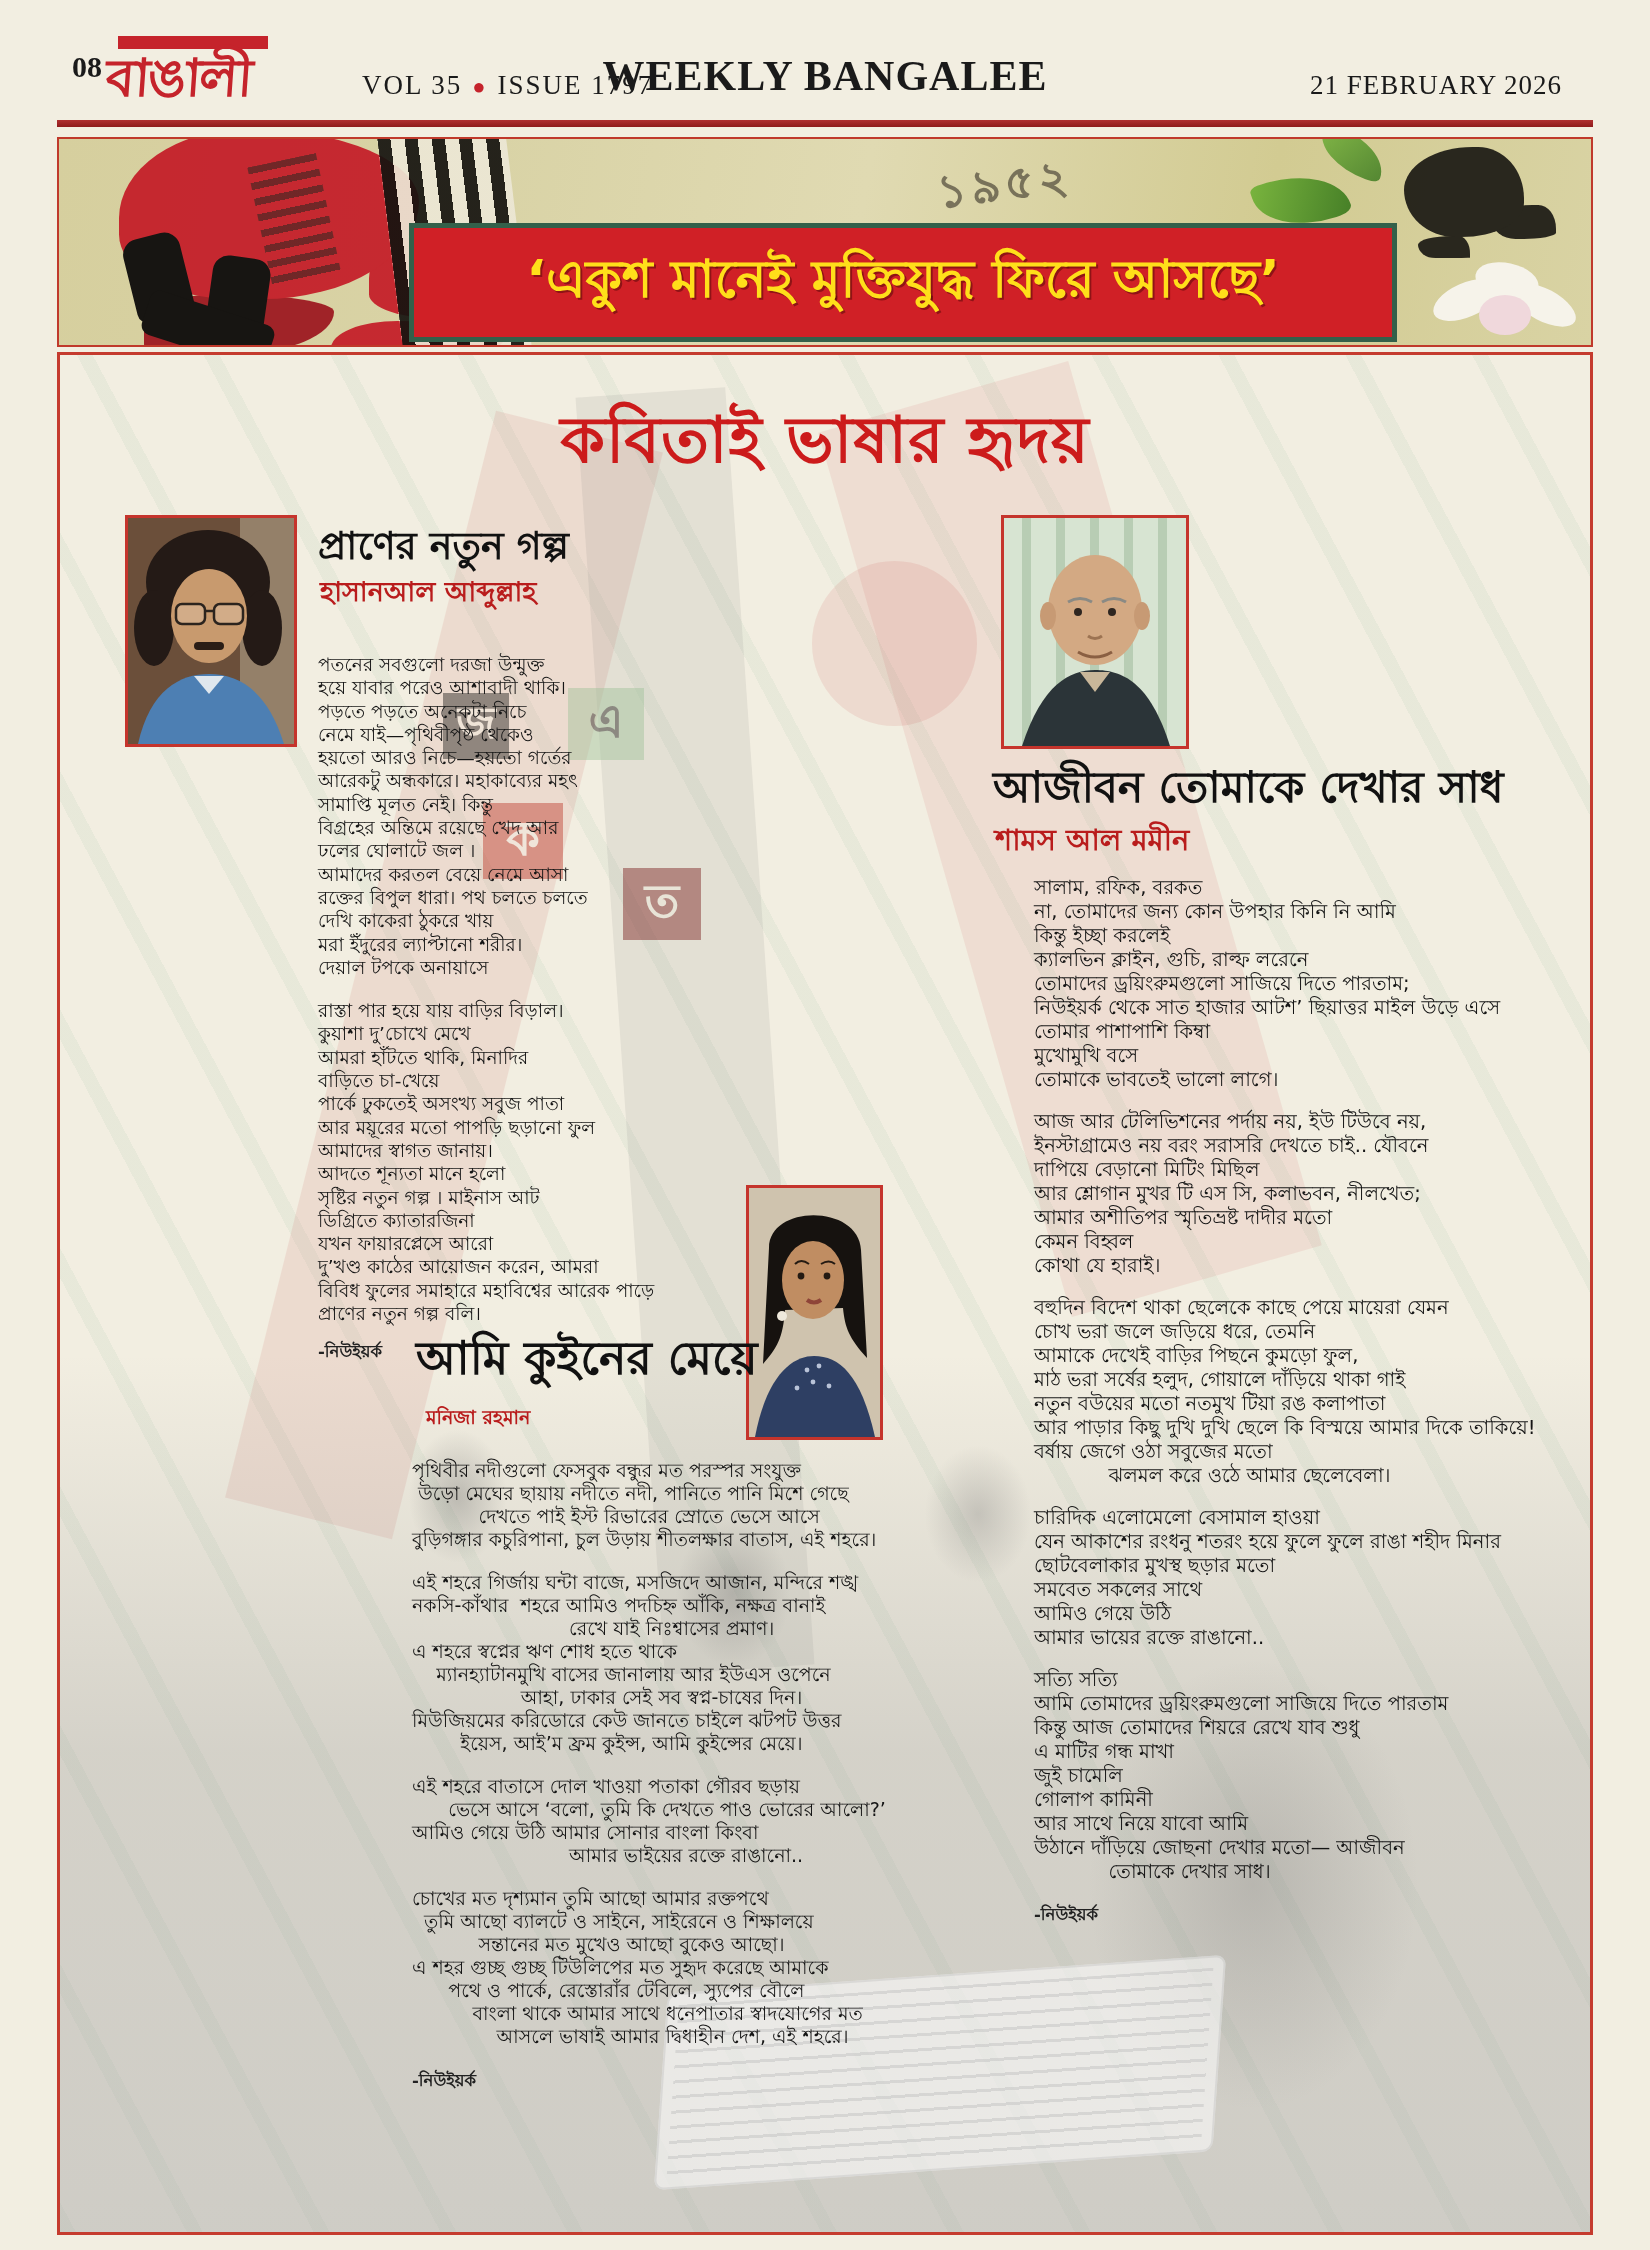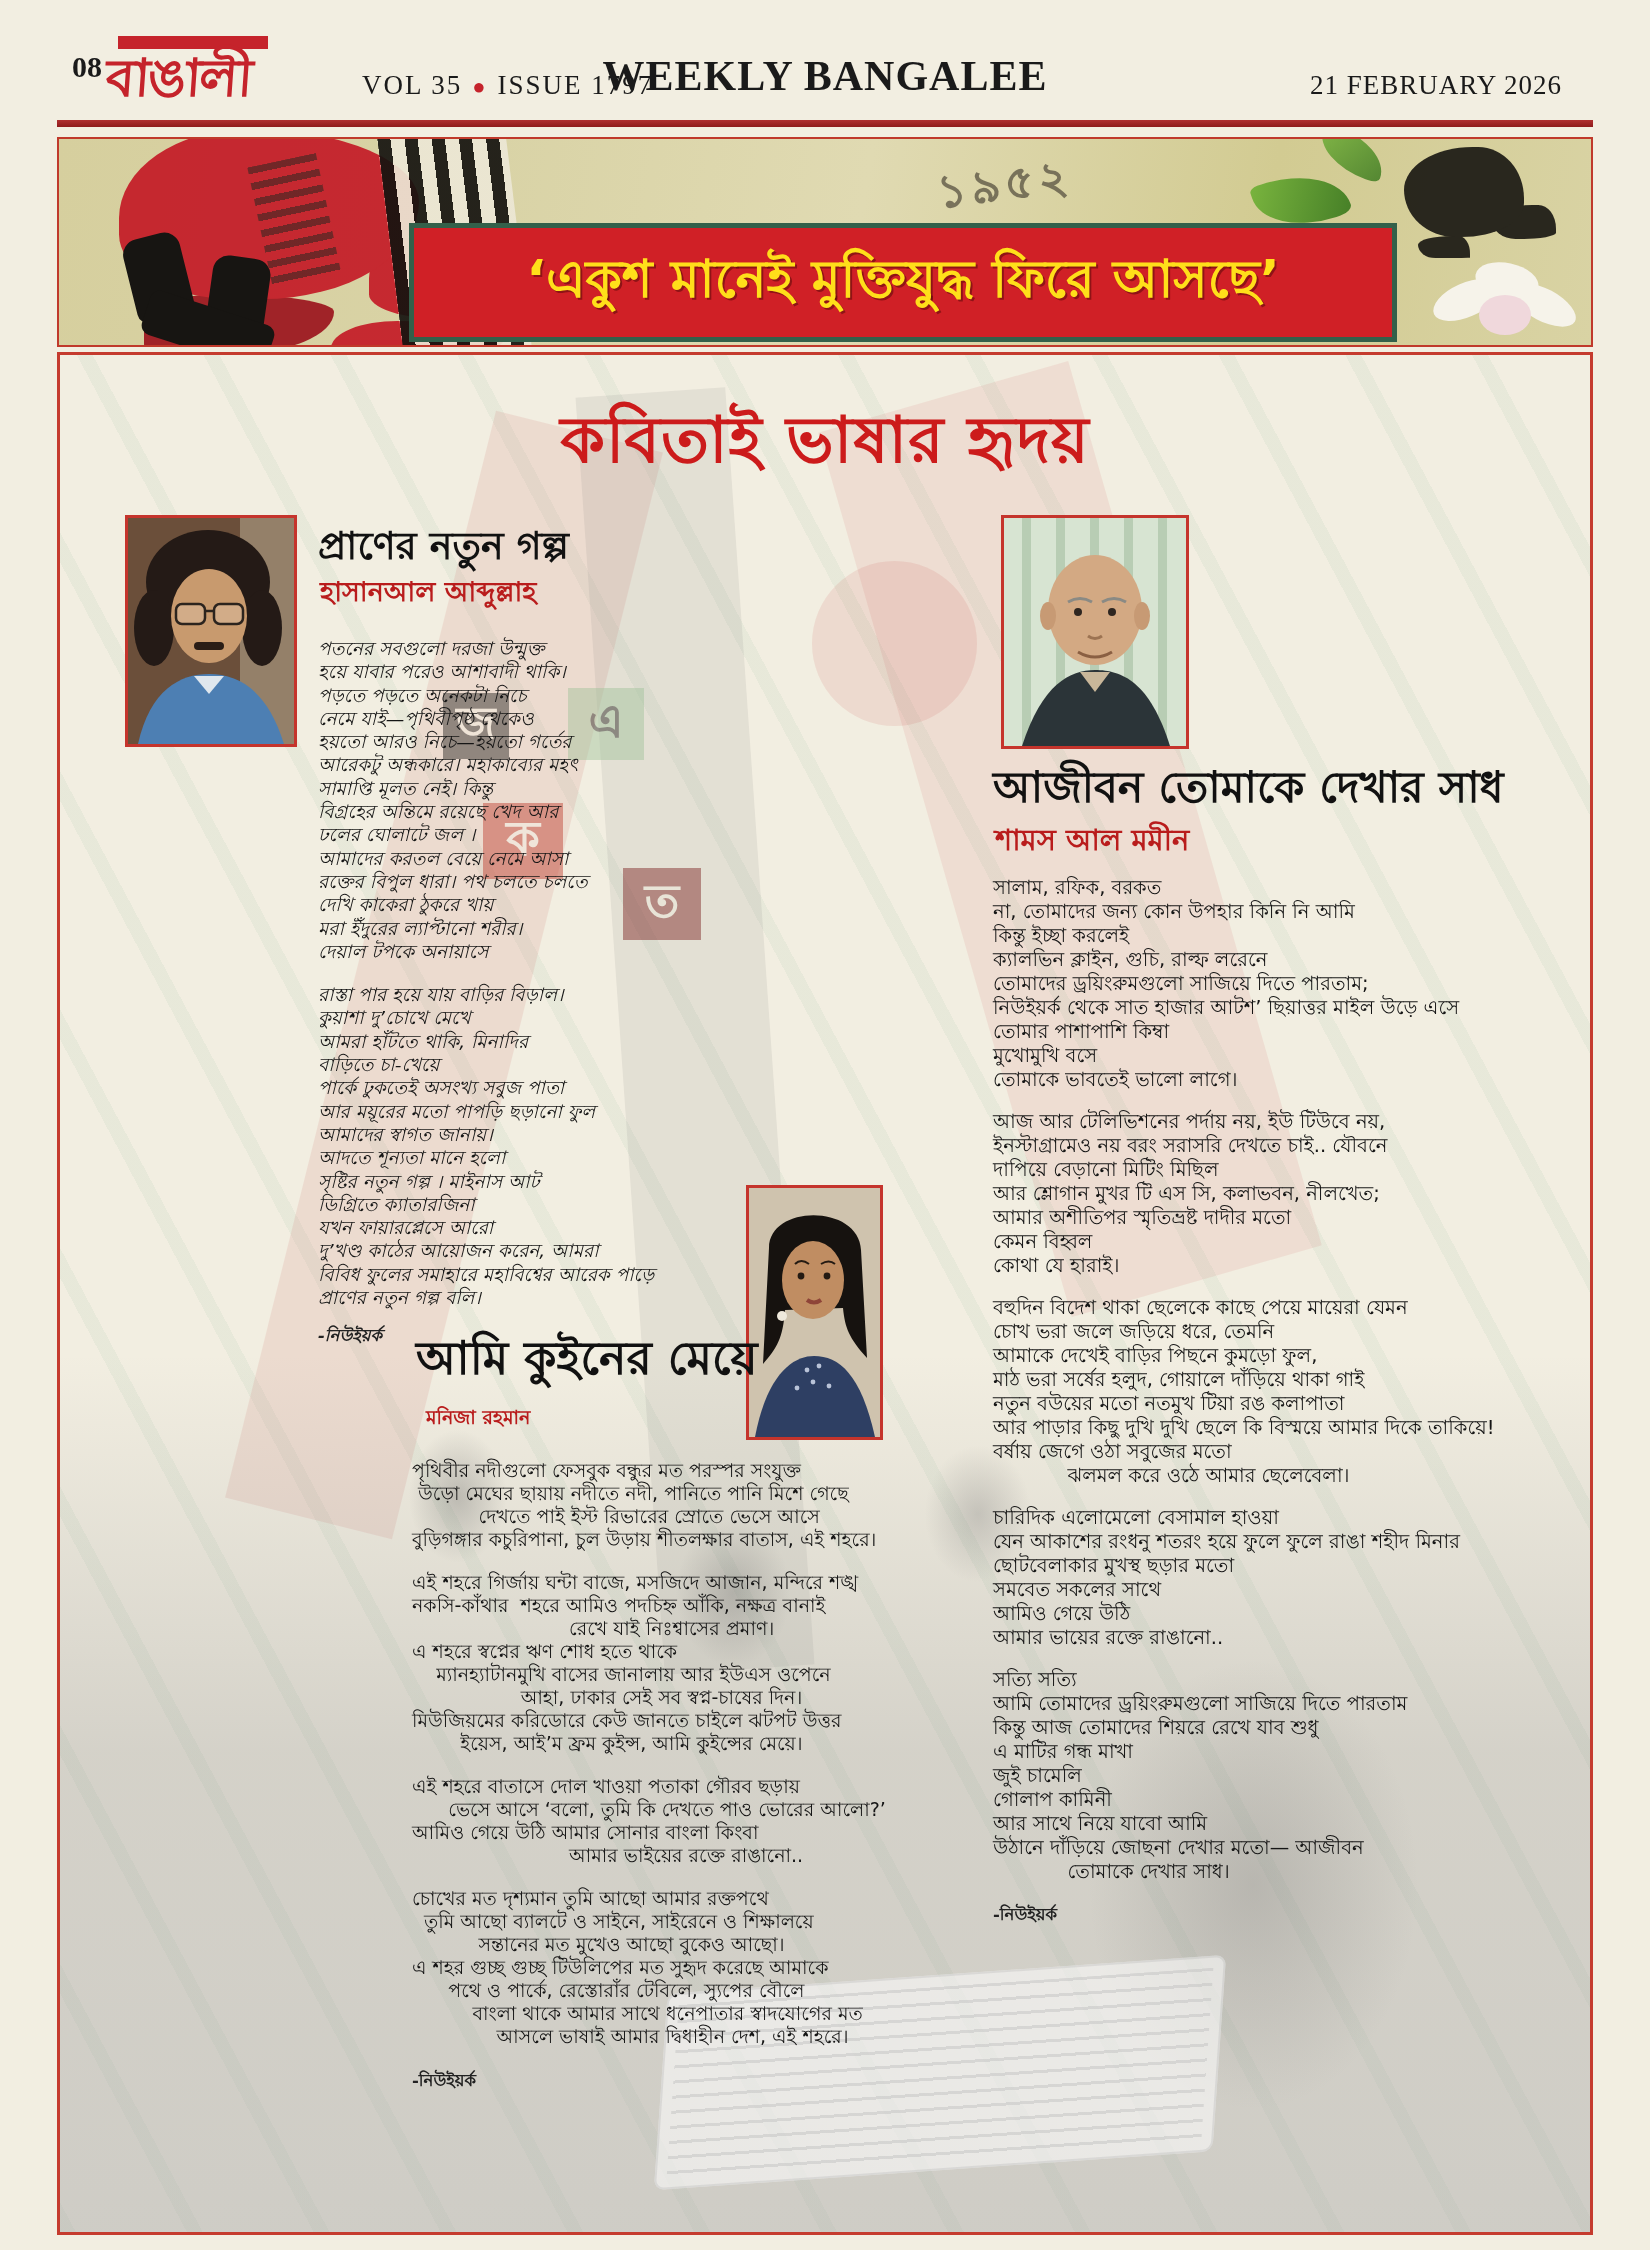--- a/index.html
+++ b/index.html
@@ -91,29 +91,29 @@
 
   .photo{box-sizing:border-box;border:3px solid #c5342c;background:#ddd;}
   .poem h2{margin:0;font-weight:900;color:#111;}
   .poem h3{font-weight:bold;color:#b91c1c;}
   .pline{white-space:pre;color:#151515;}
   .sign{font-weight:bold;color:#222;}
 
   #poem1{left:258px;top:168px;width:400px;}
   #poem1 h2{font-size:38px;line-height:46px;}
   #poem1 h3{margin:6px 0 0 2px;font-size:27px;line-height:34px;}
-  #poem1 .ptext{margin-top:28px;font-size:18.5px;font-style:italic;}
+  #poem1 .ptext{margin-top:44px;font-size:18.5px;}
   #poem1 .pline{line-height:23.3px;}
   #poem1 .stanza{margin:0 0 20px;}
   #poem1 .sign{margin-top:-6px;font-size:16.5px;}
 
   #poem3{left:933px;top:405px;width:545px;}
   #poem3 h2{font-size:43px;line-height:54px;}
   #poem3 h3{margin:8px 0 0 2px;font-size:29px;line-height:36px;}
-  #poem3 .ptext{margin-top:18px;font-size:19.5px;}
+  #poem3 .ptext{margin-top:18px;font-size:19.5px;margin-left:41px;}
   #poem3 .pline{line-height:24px;}
   #poem3 .stanza{margin:0 0 18px;}
   #poem3 .sign{margin-top:4px;font-size:16.5px;}
 
   #poem2{left:352px;top:972px;width:580px;}
   #poem2 h2{margin-left:4px;font-size:46px;line-height:62px;}
   #poem2 h3{margin:10px 0 0 14px;font-size:19px;line-height:36px;}
   #poem2 .ptext{margin-top:24px;font-size:19px;}
   #poem2 .pline{line-height:23px;}
   #poem2 .stanza{margin:0 0 20px;}

